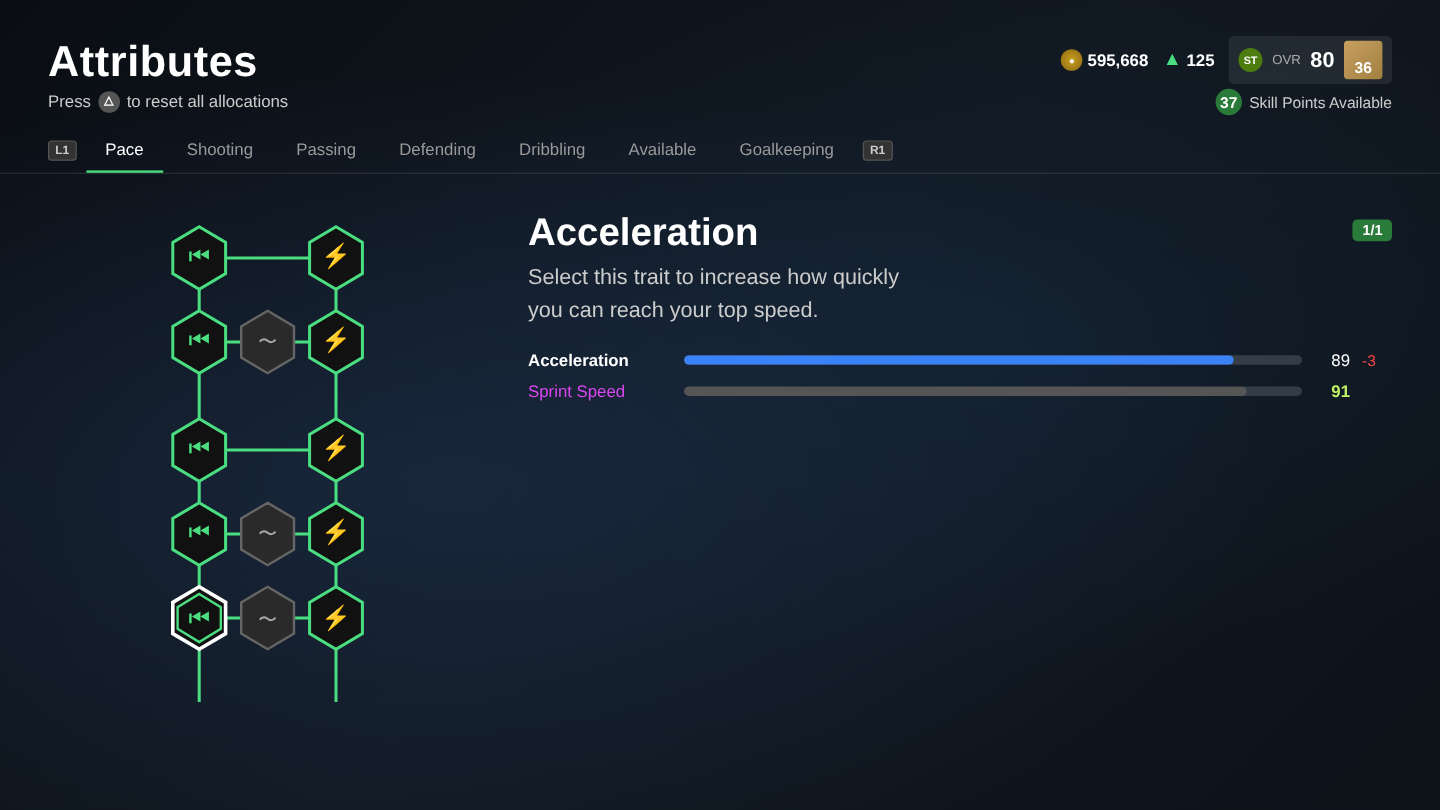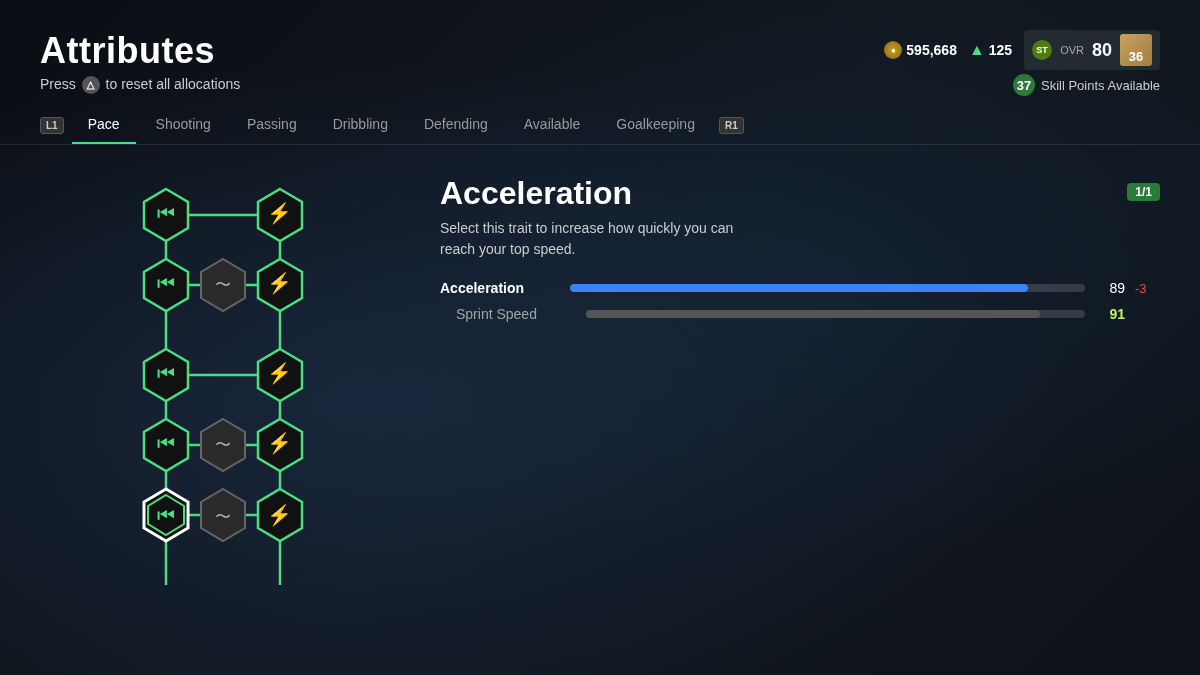--- a/index.html
+++ b/index.html
@@ -228,39 +228,39 @@
       font-size: 12px;
       font-weight: bold;
       margin-top: 8px;
     }
     .trait-status {
       color: #aaa;
       font-size: 14px;
       margin-bottom: 12px;
     }
     .trait-desc {
-      font-size: 14px;
+      font-size: 18px;
       color: #ccc;
       line-height: 1.5;
       margin-bottom: 20px;
       max-width: 320px;
     }
     .stat-row {
       display: flex;
       align-items: center;
       gap: 10px;
       margin-bottom: 10px;
     }
     .stat-label {
       font-size: 14px;
       width: 120px;
       flex-shrink: 0;
     }
     .stat-label.active { color: #fff; font-weight: bold; }
-    .stat-label.inactive { color: #a3a3a3; margin-left: 16px; }
+    .stat-label.inactive { color: #d946ef; }
     .stat-bar-bg {
       flex: 1;
       height: 8px;
       background: rgba(255,255,255,0.15);
       border-radius: 4px;
       overflow: hidden;
     }
     .stat-bar-fill {
       height: 100%;
       border-radius: 4px;
@@ -323,22 +323,22 @@
         <span>Skill Points Available</span>
       </div>
     </div>
   </div>
 
   <div class="nav-tabs">
     <span class="nav-badge">L1</span>
     <div class="nav-tab active">Pace</div>
     <div class="nav-tab">Shooting</div>
     <div class="nav-tab">Passing</div>
+    <div class="nav-tab">Defending</div>
     <div class="nav-tab">Dribbling</div>
-    <div class="nav-tab">Defending</div>
     <div class="nav-tab">Available</div>
     <div class="nav-tab">Goalkeeping</div>
     <span class="nav-badge" style="margin-left:4px;">R1</span>
   </div>
 
   <div class="main-content">
 
     <div class="skill-tree">
       <svg class="tree-svg" viewBox="0 0 280 420" xmlns="http://www.w3.org/2000/svg">
 

